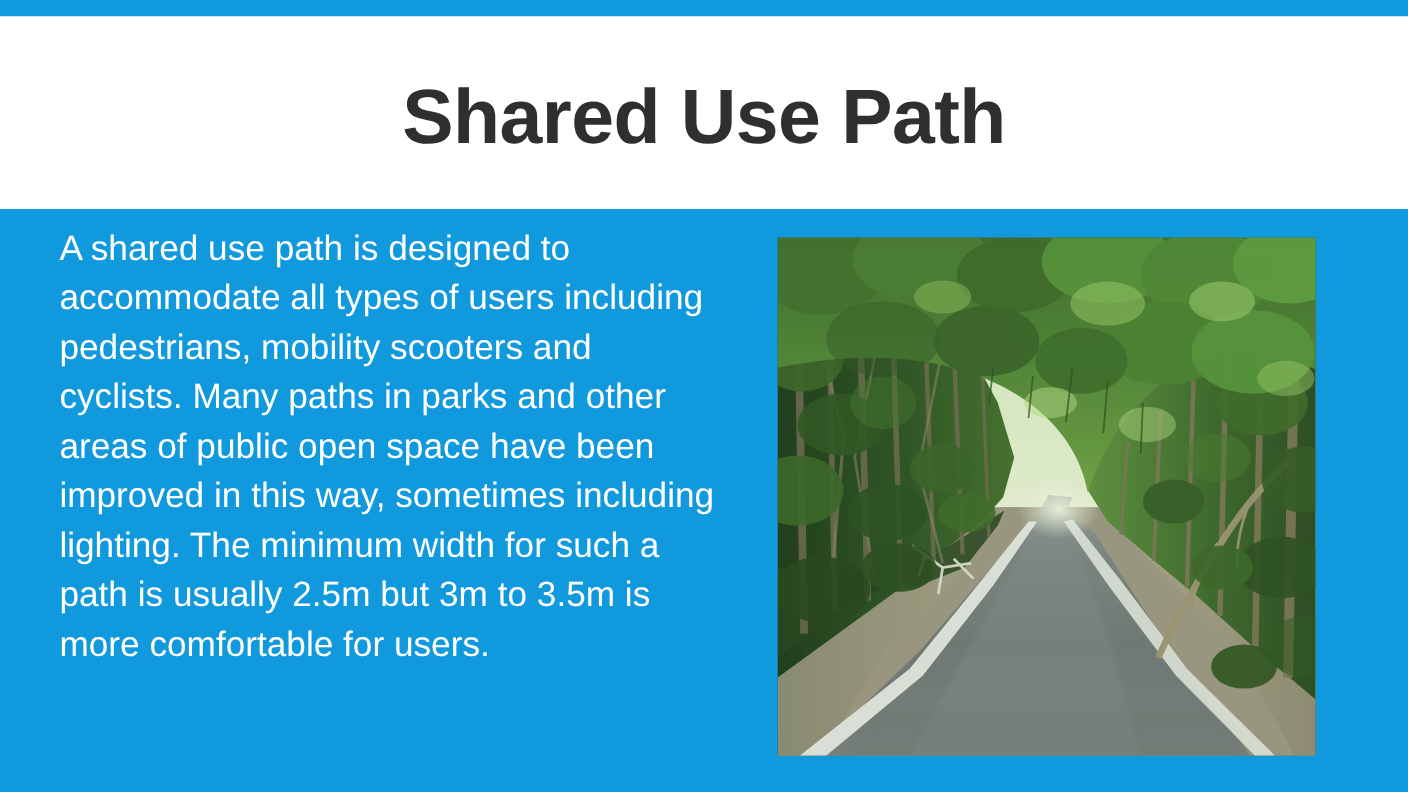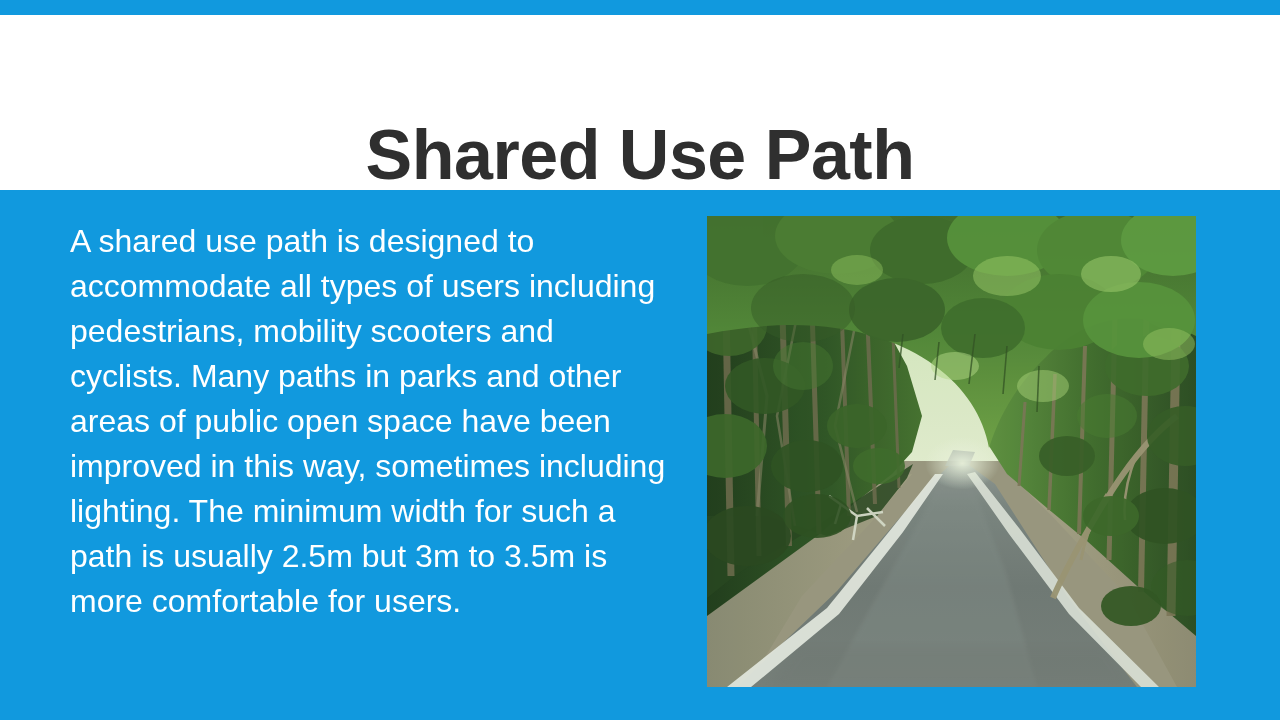--- a/index.html
+++ b/index.html
@@ -32,21 +32,21 @@
 
   
   .title-band {
     position: absolute;
     left: 0;
     top: 15px;
     width: 1280px;
     height: 175px;
     background: #ffffff;
     display: flex;
-    align-items: flex-end;
+    align-items: center;
     justify-content: center;
   }
   .slide-title {
     font-family: "Liberation Sans", sans-serif;
     font-size: 70px;
     font-weight: bold;
     color: #2f2f2f;
     letter-spacing: -0.5px;
     line-height: 1;
     white-space: nowrap;
@@ -67,21 +67,21 @@
   .body-text {
     position: absolute;
     left: 53px;
     top: 202px;
     width: 600px;
     font-family: "Liberation Sans", sans-serif;
     font-size: 32px;
     line-height: 45px;
     color: #ffffff;
     white-space: pre-line;
-    margin: 17px;
+    margin: 1px;
   }
 
   
   .photo {
     position: absolute;
     left: 707px;
     top: 216px;
     width: 489px;
     height: 471px;
     overflow: hidden;

